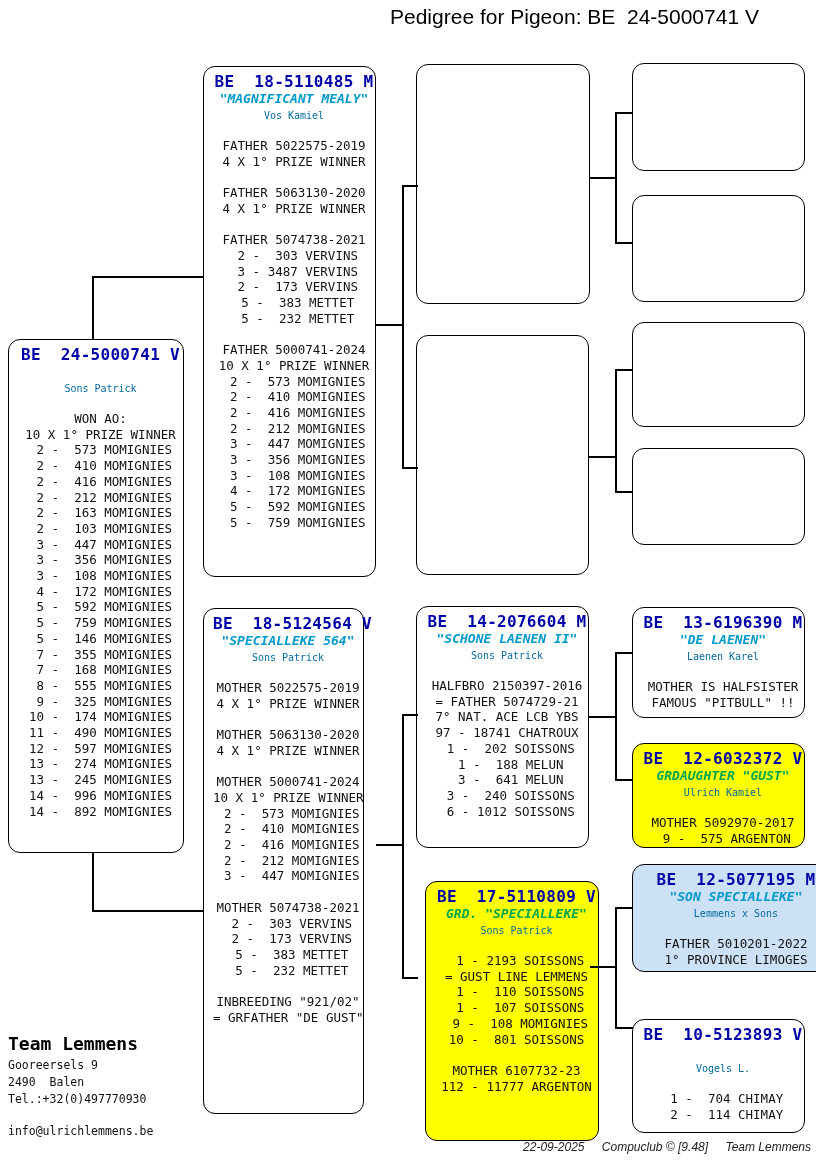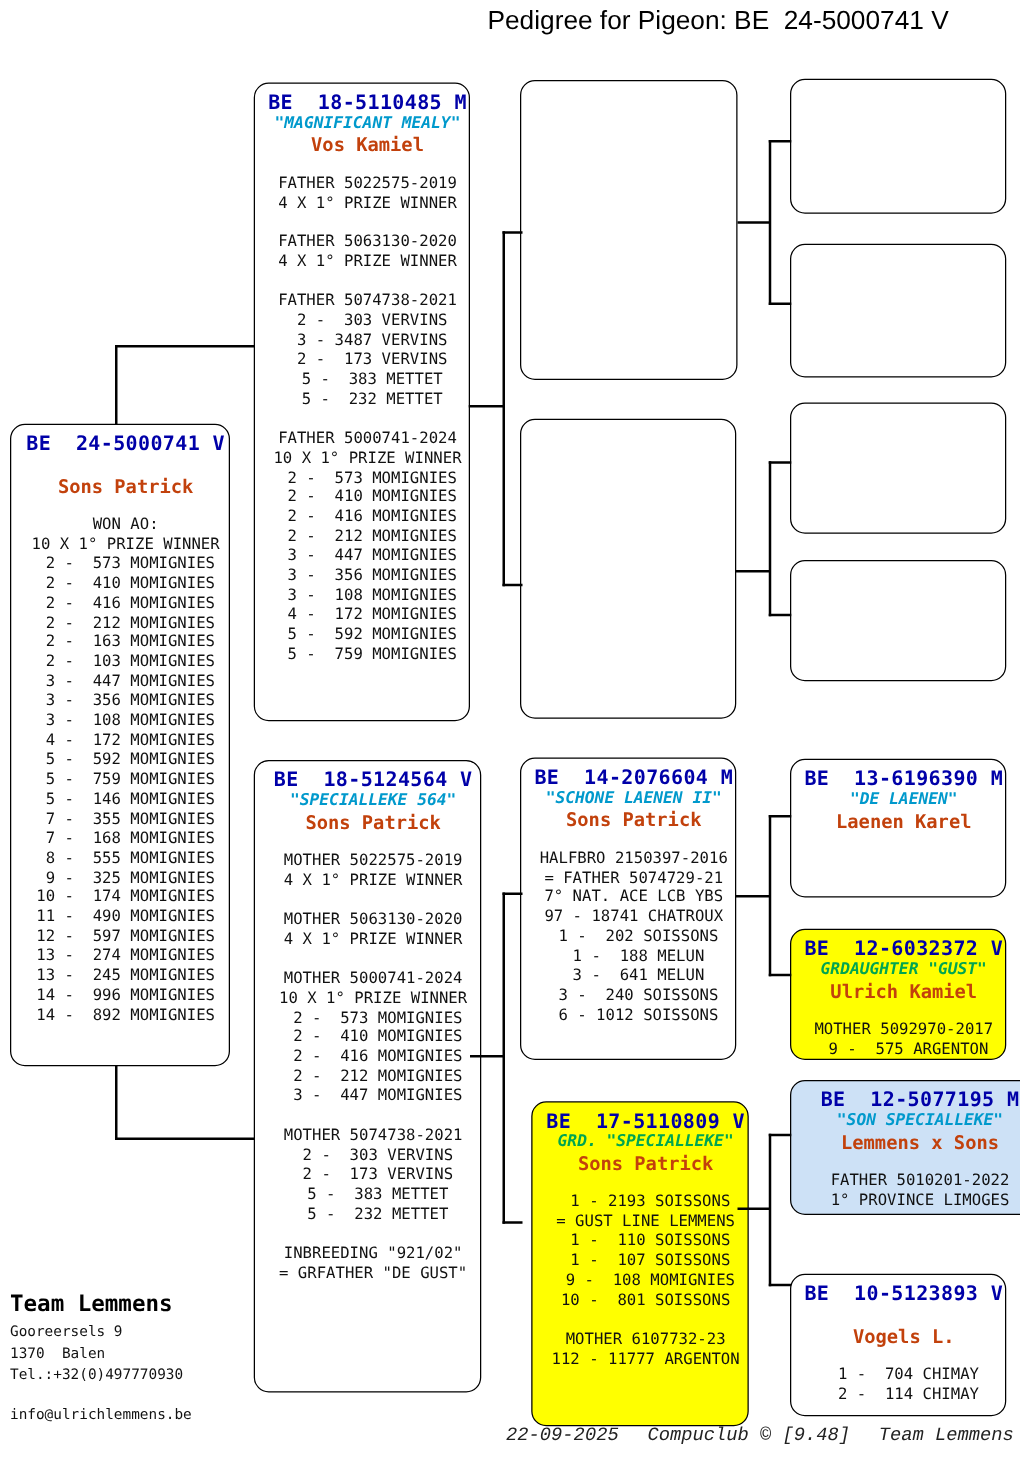--- a/index.html
+++ b/index.html
@@ -7,28 +7,28 @@
         font-family:"DejaVu Sans Mono",monospace;color:#111;}
   .title{position:absolute;left:390px;top:5px;font-family:"Liberation Sans",sans-serif;
          font-size:21px;color:#000;white-space:pre;}
   .box{position:absolute;background:#fff;border:1.5px solid #000;border-radius:12px;
        padding:5px 0 0 9px;box-sizing:border-box;text-align:center;}
   .hl-yellow{background:#FFFF00;}
   .hl-blue{background:#CDE1F6;}
   .ring{font-weight:bold;font-size:16px;line-height:19px;color:#0000A8;white-space:pre;letter-spacing:.3px;}
   .nick{font-weight:bold;font-style:italic;font-size:13px;line-height:16px;color:#0099CC;white-space:pre;}
   .nick.green{color:#00A550;}
-  .owner{font-weight:bold;font-size:15px;line-height:18px;color:#c2410c;white-space:pre;}
+  .owner{font-weight:normal;font-size:10px;line-height:18px;color:#0369a1;white-space:pre;}
   .no-nick .owner{margin-top:16px;}
   .body{margin-top:13px;font-size:12.5px;line-height:15.7px;color:#111;white-space:pre;}
   .ln{position:absolute;background:#000;}
   .breeder-name{position:absolute;left:8px;top:1033px;font-weight:bold;font-size:18px;color:#000;white-space:pre;}
   .breeder-line{position:absolute;left:8px;font-size:11.5px;color:#111;white-space:pre;text-align:center;}
-  .print-footer{position:absolute;right:5px;top:1140px;font-family:Liberation Mono, monospace;
-                font-style:italic;font-size:15px;color:#222;}
+  .print-footer{position:absolute;right:5px;top:1140px;font-family:Liberation Sans, sans-serif;
+                font-style:italic;font-size:12px;color:#222;}
   .print-footer span{margin-left:14px;}
   .print-footer span:first-child{margin-left:0;}
 </style>
 </head>
 <body>
 
 <div class="page">
 
   <div class="title">Pedigree for Pigeon: BE  24-5000741 V</div>
 
@@ -87,21 +87,21 @@
  2 -  416 MOMIGNIES
  2 -  212 MOMIGNIES
  3 -  447 MOMIGNIES
  3 -  356 MOMIGNIES
  3 -  108 MOMIGNIES
  4 -  172 MOMIGNIES
  5 -  592 MOMIGNIES
  5 -  759 MOMIGNIES</div>
   </div>
 
-  <div class="box" style="left:203px;top:608px;width:182px;height:506px">
+  <div class="box" style="left:203px;top:608px;width:161px;height:506px">
     <div class="ring">BE  18-5124564 V</div>
     <div class="nick">"SPECIALLEKE 564"</div>
     <div class="owner">Sons Patrick</div>
     <div class="body">MOTHER 5022575-2019
 4 X 1° PRIZE WINNER
 
 MOTHER 5063130-2020
 4 X 1° PRIZE WINNER
 
 MOTHER 5000741-2024
@@ -157,20 +157,22 @@
 
   <div class="box" style="left:632px;top:63px;width:173px;height:108px"></div>
   <div class="box" style="left:632px;top:195px;width:173px;height:107px"></div>
   <div class="box" style="left:632px;top:322px;width:173px;height:105px"></div>
   <div class="box" style="left:632px;top:448px;width:173px;height:97px"></div>
 
   <div class="box" style="left:632px;top:607px;width:173px;height:111px">
     <div class="ring">BE  13-6196390 M</div>
     <div class="nick">"DE LAENEN"</div>
     <div class="owner">Laenen Karel</div>
+    <div class="body">MOTHER IS HALFSISTER
+FAMOUS "PITBULL" !!</div>
   </div>
 
   <div class="box hl-yellow" style="left:632px;top:743px;width:173px;height:105px">
     <div class="ring">BE  12-6032372 V</div>
     <div class="nick green">GRDAUGHTER "GUST"</div>
     <div class="owner">Ulrich Kamiel</div>
     <div class="body">MOTHER 5092970-2017
  9 -  575 ARGENTON</div>
   </div>
 
@@ -219,21 +221,21 @@
   <div class="ln" style="left:615px;top:652px;width:18px;height:2px"></div>
   <div class="ln" style="left:615px;top:779px;width:18px;height:2px"></div>
 
   <div class="ln" style="left:590px;top:966px;width:26px;height:2px"></div>
   <div class="ln" style="left:615px;top:907px;width:2px;height:122px"></div>
   <div class="ln" style="left:615px;top:907px;width:18px;height:2px"></div>
   <div class="ln" style="left:615px;top:1027px;width:18px;height:2px"></div>
 
   <div class="breeder-name">Team Lemmens</div>
   <div class="breeder-line" style="top:1058px">Gooreersels 9</div>
-  <div class="breeder-line" style="top:1075px">1370  Balen</div>
+  <div class="breeder-line" style="top:1075px">2490  Balen</div>
   <div class="breeder-line" style="top:1092px">Tel.:+32(0)497770930</div>
   <div class="breeder-line" style="top:1124px">info@ulrichlemmens.be</div>
 
   <div class="print-footer">
     <span>22-09-2025</span>
     <span>Compuclub © [9.48]</span>
     <span>Team Lemmens</span>
   </div>
 
 </div>

